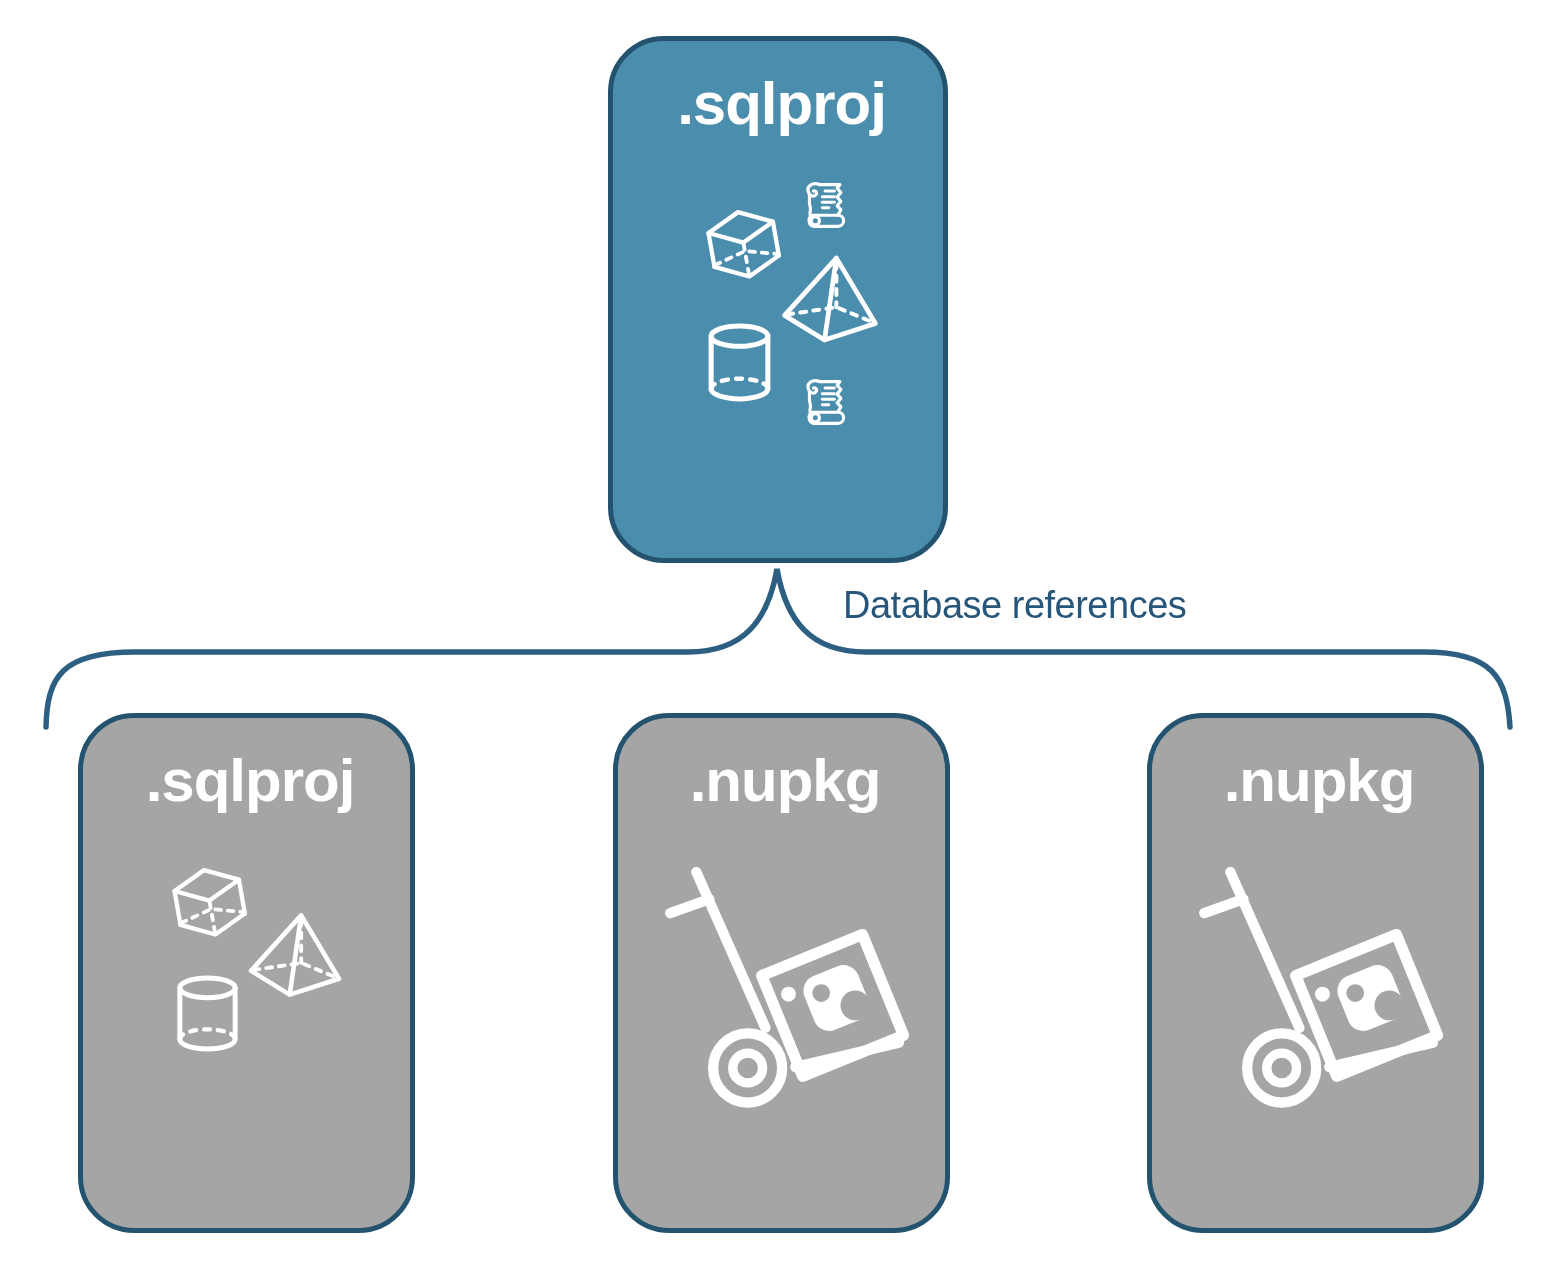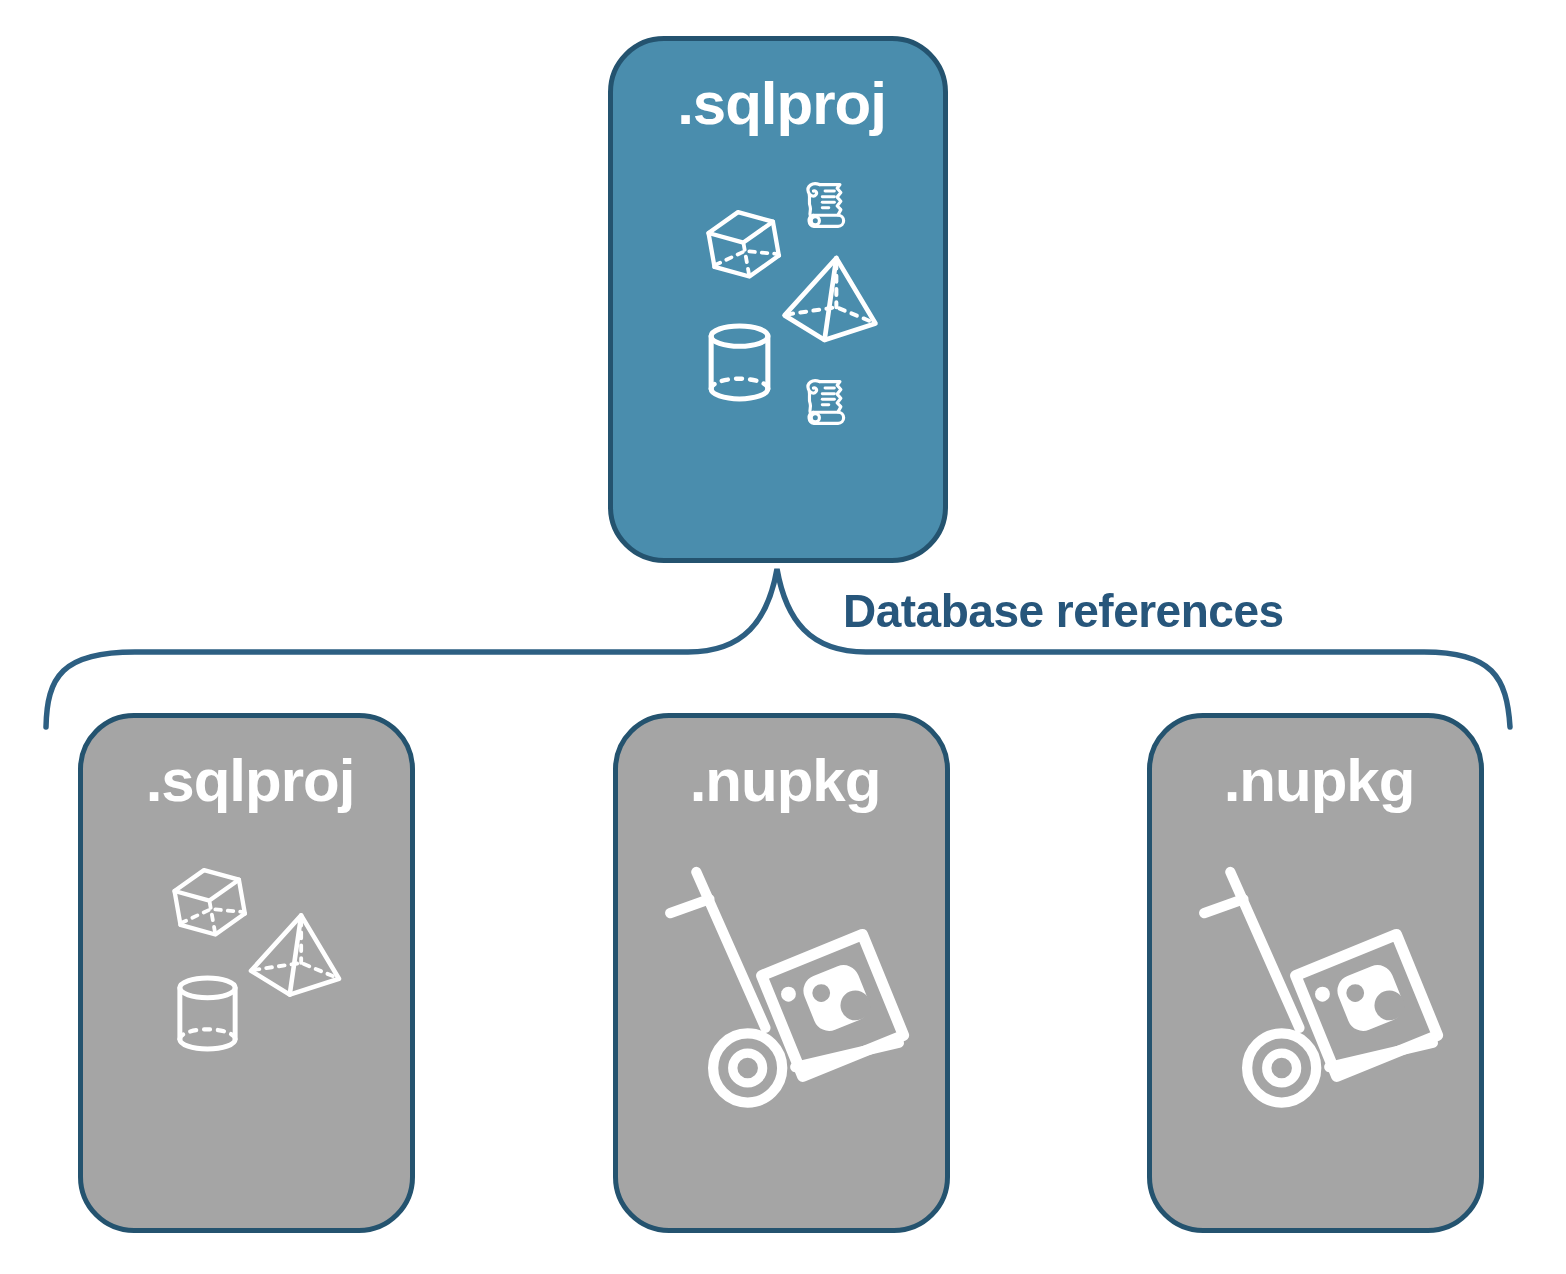--- a/index.html
+++ b/index.html
@@ -32,22 +32,22 @@
     letter-spacing: -1px;
     line-height: 1.1;
   }
   .icon { position: absolute; }
   svg { display: block; overflow: visible; }
   .brace-layer { position: absolute; left: 0; top: 0; width: 1566px; height: 1274px; pointer-events: none; }
   .brace-label {
     position: absolute;
     left: 843px; top: 584px;
     color: #27567B;
-    font-size: 46px;
-    font-weight: 700;
+    font-size: 38px;
+    font-weight: 400;
     letter-spacing: -0.5px;
     white-space: nowrap;
   }
 </style>
 </head>
 <body>
 
 <div id="canvas">
 
   <div class="node parent">

